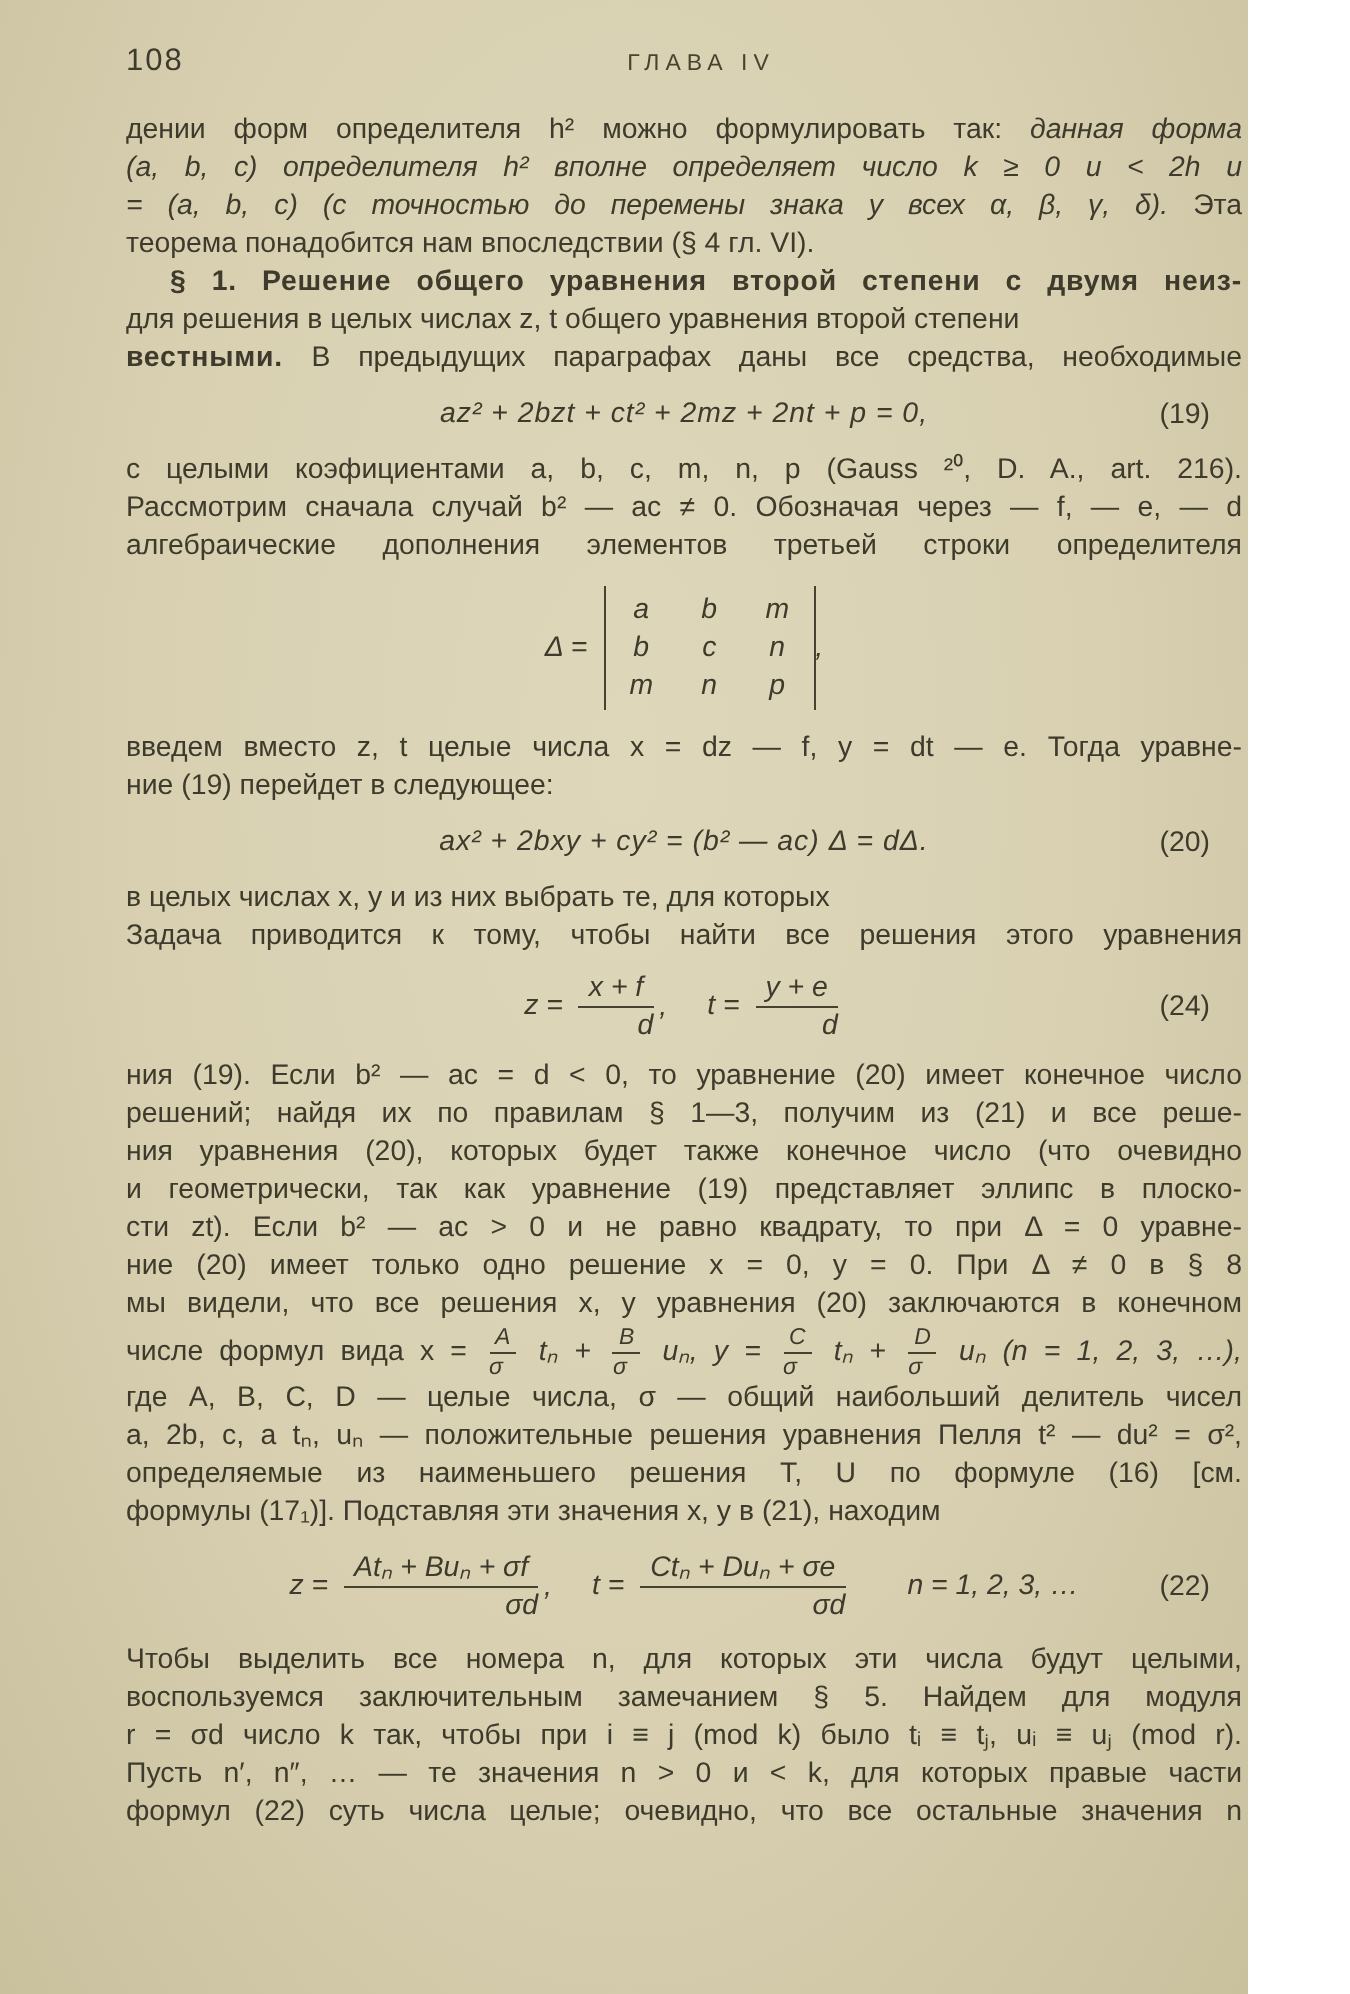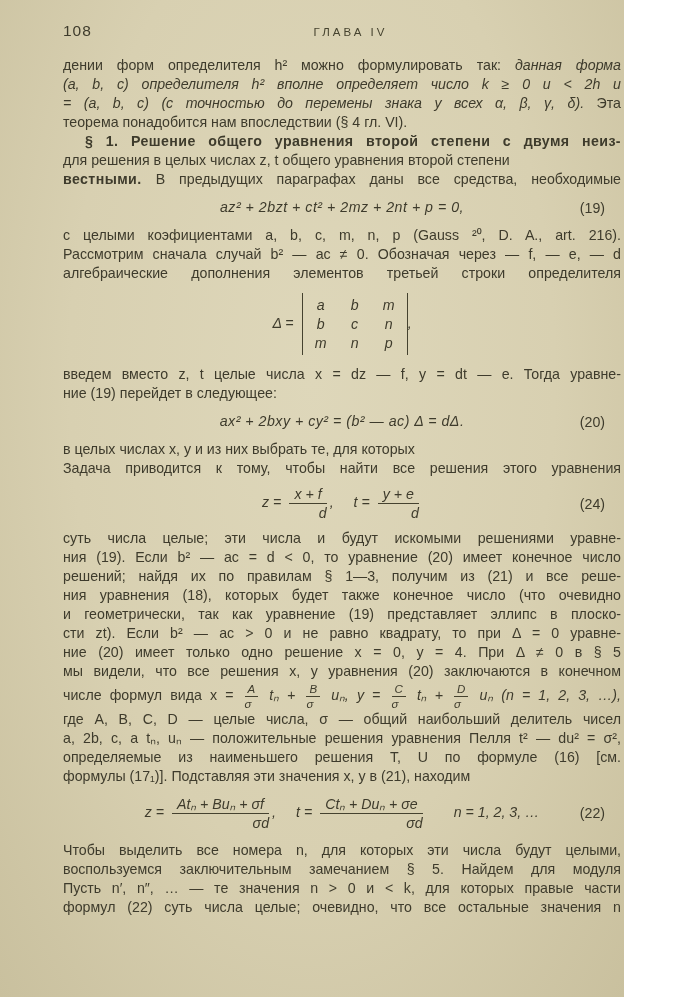--- a/index.html
+++ b/index.html
@@ -110,41 +110,41 @@
       <div class="ln endln"><span>в целых числах x, y и из них выбрать те, для которых</span></div>
       <div class="ln"><span>Задача приводится к тому, чтобы найти все решения этого уравнения</span></div>
     </div>
 
     <div class="eq">
       <span class="zl">z =</span><span class="frac"><span class="fn">x + f</span><span class="fd">d</span></span><span>,</span><span class="tl">t =</span><span class="frac"><span class="fn">y + e</span><span class="fd">d</span></span>
       <span class="eqnum">(24)</span>
     </div>
 
     <div>
-      <div class="ln"><span>суть числа целые; эти числа и будут искомыми решениями уравне-</span></div>
       <div class="ln"><span>ния (19). Если b² — ac = d &lt; 0, то уравнение (20) имеет конечное число</span></div>
       <div class="ln"><span>решений; найдя их по правилам § 1—3, получим из (21) и все реше-</span></div>
-      <div class="ln"><span>ния уравнения (18), которых будет также конечное число (что очевидно</span></div>
+      <div class="ln"><span>ния уравнения (20), которых будет также конечное число (что очевидно</span></div>
       <div class="ln"><span>и геометрически, так как уравнение (19) представляет эллипс в плоско-</span></div>
       <div class="ln"><span>сти zt). Если b² — ac &gt; 0 и не равно квадрату, то при Δ = 0 уравне-</span></div>
-      <div class="ln"><span>ние (20) имеет только одно решение x = 0, y = 4. При Δ ≠ 0 в § 5</span></div>
+      <div class="ln"><span>ние (20) имеет только одно решение x = 0, y = 0. При Δ ≠ 0 в § 8</span></div>
       <div class="ln"><span>мы видели, что все решения x, y уравнения (20) заключаются в конечном</span></div>
       <div class="ln tall"><span>числе формул вида x =</span> <span class="frac ifrac it"><span class="fn">A</span><span class="fd">σ</span></span> <span class="it">tₙ +</span> <span class="frac ifrac it"><span class="fn">B</span><span class="fd">σ</span></span> <span class="it">uₙ,  y =</span> <span class="frac ifrac it"><span class="fn">C</span><span class="fd">σ</span></span> <span class="it">tₙ +</span> <span class="frac ifrac it"><span class="fn">D</span><span class="fd">σ</span></span> <span class="it">uₙ (n = 1, 2, 3, …),</span></div>
       <div class="ln"><span>где A, B, C, D — целые числа, σ — общий наибольший делитель чисел</span></div>
       <div class="ln"><span>a, 2b, c, а tₙ, uₙ — положительные решения уравнения Пелля t² — du² = σ²,</span></div>
       <div class="ln"><span>определяемые из наименьшего решения T, U по формуле (16) [см.</span></div>
       <div class="ln endln"><span>формулы (17₁)]. Подставляя эти значения x, y в (21), находим</span></div>
     </div>
 
     <div class="eq" style="margin:10px 0;">
       <span class="zl">z =</span><span class="frac"><span class="fn">Atₙ + Buₙ + σf</span><span class="fd">σd</span></span><span>,</span><span class="tl">t =</span><span class="frac"><span class="fn">Ctₙ + Duₙ + σe</span><span class="fd">σd</span></span><span class="tail">n = 1, 2, 3, …</span>
       <span class="eqnum">(22)</span>
     </div>
 
     <div>
       <div class="ln"><span>Чтобы выделить все номера n, для которых эти числа будут целыми,</span></div>
       <div class="ln"><span>воспользуемся заключительным замечанием § 5. Найдем для модуля</span></div>
+      <div class="ln"><span>r = σd число k так, чтобы при i ≡ j (mod k) было tᵢ ≡ tⱼ, uᵢ ≡ uⱼ (mod r).</span></div>
       <div class="ln"><span>Пусть n′, n″, … — те значения n &gt; 0 и &lt; k, для которых правые части</span></div>
       <div class="ln"><span>формул (22) суть числа целые; очевидно, что все остальные значения n</span></div>
     </div>
 
   </div>
 </div>
 
 </body></html>

